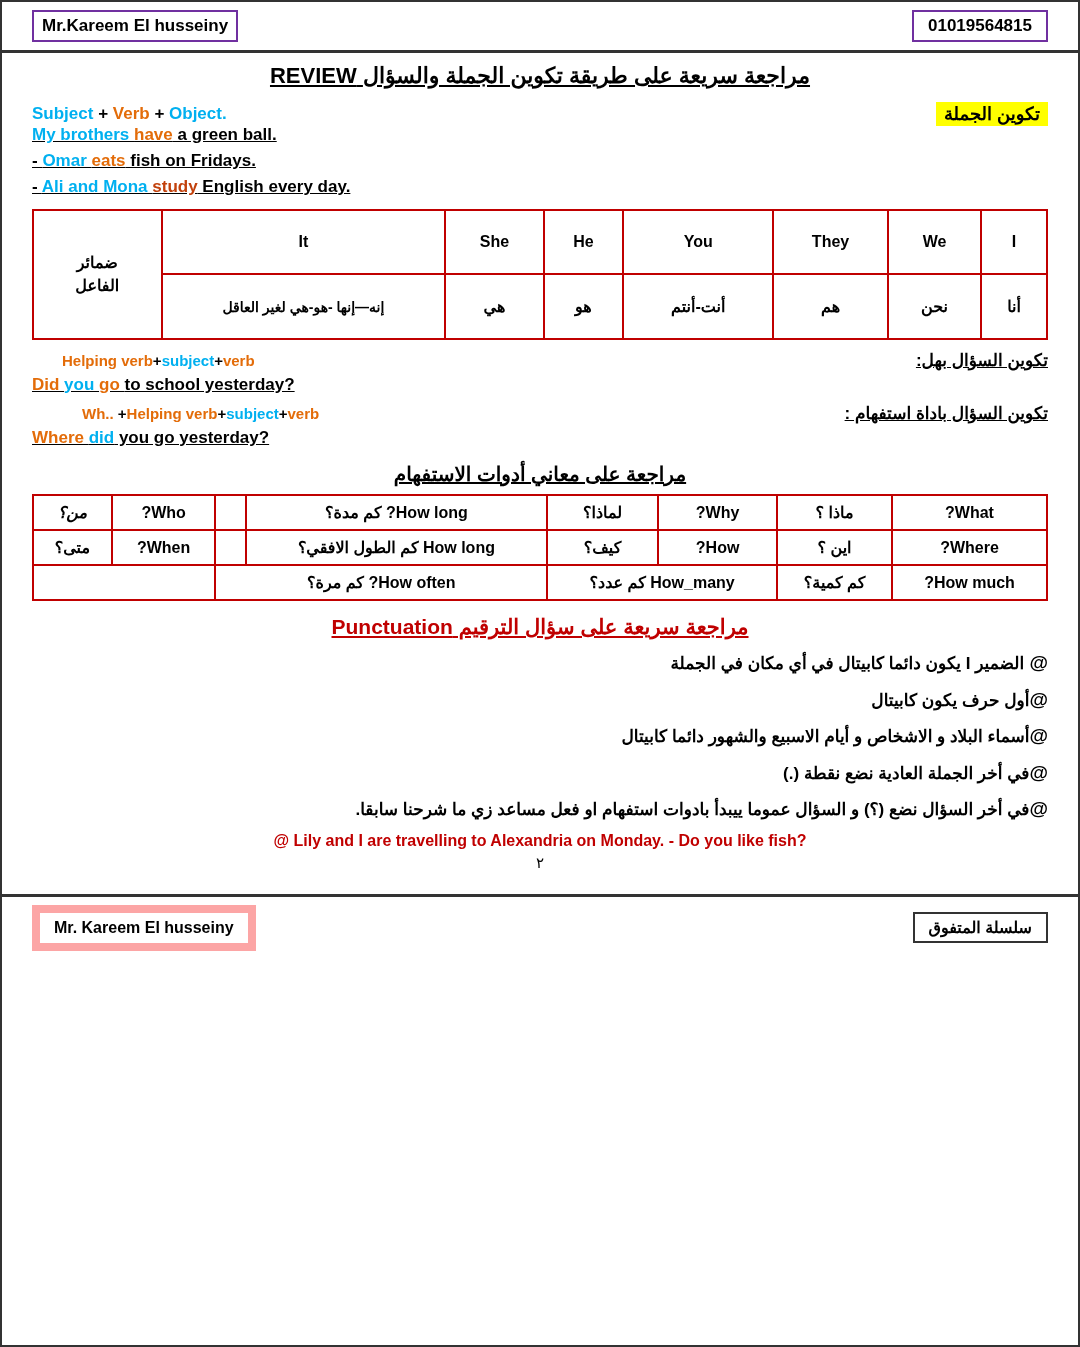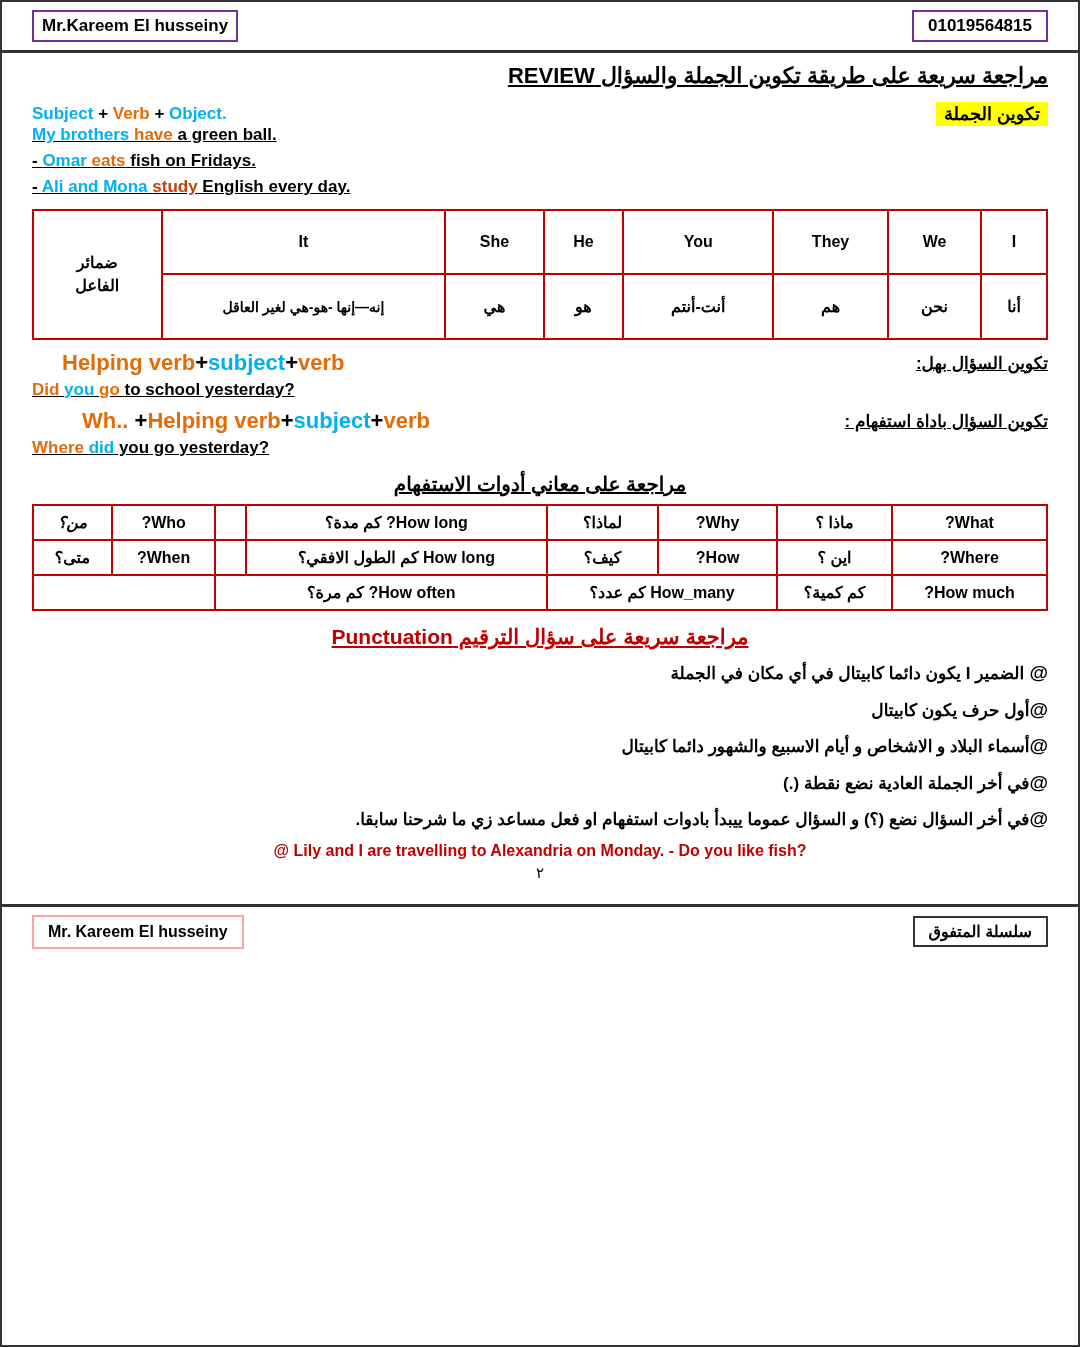--- a/index.html
+++ b/index.html
@@ -39,20 +39,21 @@
       font-weight: bold;
       color: #000;
       border: 2px solid #7030a0;
       padding: 4px 14px;
       background: #fff;
     }
     .main-content {
       padding: 10px 30px 10px 30px;
     }
     .page-title {
+      text-align: center;
       font-size: 22px;
       font-weight: bold;
       color: #000;
       margin-bottom: 14px;
       text-decoration: underline;
       direction: rtl;
     }
     .page-title span.review {
       color: #000;
       font-size: 22px;
@@ -104,21 +105,21 @@
     .pronouns-table .label-cell {
       background: #fff;
       color: #c00000;
       font-size: 15px;
       direction: rtl;
       line-height: 1.4;
       font-weight: bold;
     }
 
     .helping-line {
-      font-size: 22px;
+      font-size: 15px;
       font-weight: bold;
       margin: 4px 0 4px 30px;
     }
     .helping-line .orange { color: #e36c09; }
     .helping-line .blue { color: #00b0f0; }
 
     
     .interrogative-title {
       text-align: center;
       font-size: 20px;
@@ -182,21 +183,21 @@
       align-items: center;
       padding: 8px 30px;
       border-top: 3px solid #333;
       margin-top: 10px;
       background: #fff;
     }
     .footer-name {
       font-size: 16px;
       font-weight: bold;
       color: #000;
-      border: 2px solid #fca5a5;
+      border: 8px solid #fca5a5;
       padding: 6px 14px;
       background: #fff;
     }
     .footer-series {
       font-size: 16px;
       font-weight: bold;
       color: #000;
       border: 2px solid #333;
       padding: 4px 14px;
       background: #fff;

